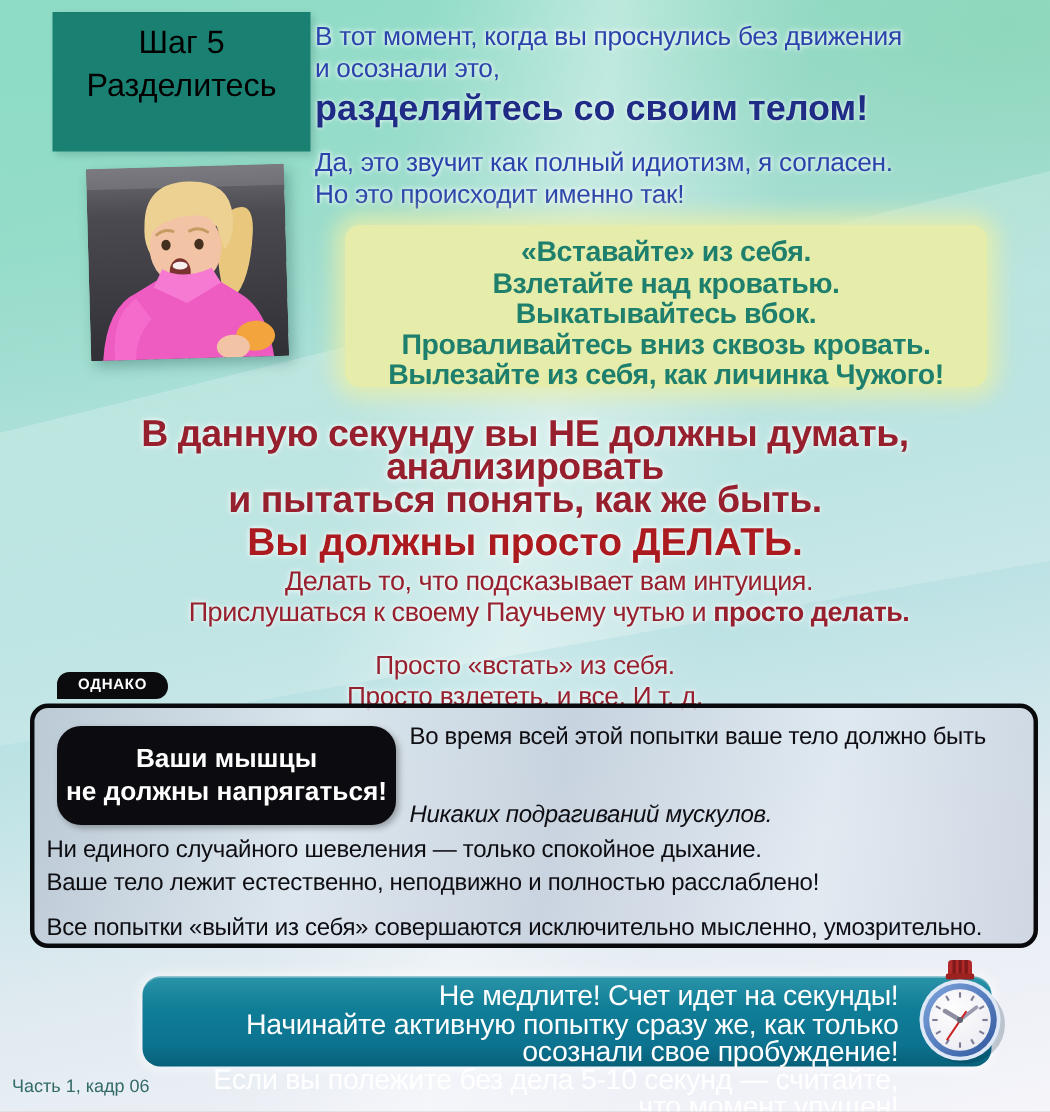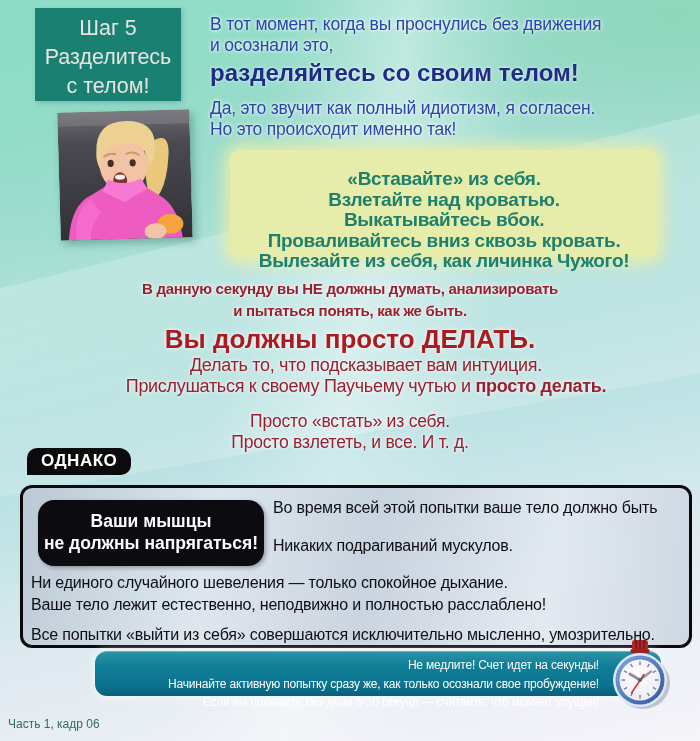--- a/index.html
+++ b/index.html
@@ -11,84 +11,83 @@
       radial-gradient(ellipse 520px 360px at 2% 6%, rgba(142,220,198,.9) 0%, rgba(142,220,198,0) 70%),
       linear-gradient(100deg, rgba(255,255,255,0) 34%, rgba(255,255,255,.38) 50%, rgba(255,255,255,0) 66%),
       linear-gradient(168deg,#8edcc6 0%,#9cdccd 18%,#aee0da 35%,#bce4e2 48%,#cde8ea 62%,#dfeaf0 76%,#eef0f7 90%,#f5f5fa 100%);
   }
   .ribbon{position:absolute;pointer-events:none;}
   .r1{left:-120px;top:200px;width:980px;height:240px;transform:rotate(-14deg);
       background:linear-gradient(180deg,rgba(255,255,255,.22),rgba(255,255,255,0) 70%);}
   .r2{left:-60px;top:430px;width:900px;height:200px;transform:rotate(-10deg);
       background:linear-gradient(180deg,rgba(160,215,220,.30),rgba(160,215,220,0) 80%);}
 
-  .step-box{position:absolute;left:35px;top:8px;width:146px;height:93px;background:#1a8172;
-    color:#e5e5e5;text-align:center;font-size:21.5px;line-height:29px;padding-top:6px;box-sizing:border-box;
+  .step-box{position:absolute;left:35px;top:8px;width:172px;height:93px;background:#1a8172;
+    color:#000000;text-align:center;font-size:21.5px;line-height:29px;padding-top:6px;box-sizing:border-box;
     box-shadow:2px 2px 5px rgba(0,40,40,.18);}
 
   .photo{position:absolute;left:59px;top:111px;width:132px;height:128px;transform:rotate(-1.6deg);
     box-shadow:3px 4px 9px rgba(0,60,50,.30);overflow:hidden;}
   .photo svg{display:block;}
 
   .intro{position:absolute;left:210px;top:14px;width:490px;}
   .blue{font-size:17.5px;line-height:21px;color:#2945ab;
     text-shadow:0 0 3px rgba(255,255,255,.9),0 0 5px rgba(255,255,255,.7);letter-spacing:-.2px;}
   .navy-big{font-size:24px;line-height:28px;font-weight:bold;color:#1f2c86;margin:3px 0 2px;
     text-shadow:0 0 3px rgba(255,255,255,.9);}
   .gap-top{margin-top:11px;}
 
   .action-box{position:absolute;left:230px;top:150px;width:428px;height:108px;background:#e6edaa;
     border-radius:10px;box-shadow:0 0 14px 7px rgba(230,237,170,.85);
-    text-align:center;padding-top:19px;box-sizing:border-box;}
+    text-align:center;padding-top:9px;box-sizing:border-box;}
   .action-line{font-size:19px;line-height:20.5px;font-weight:bold;color:#1e7f6d;letter-spacing:-.3px;}
 
   .urgent{position:absolute;left:0;top:278px;width:700px;text-align:center;
     text-shadow:0 0 3px rgba(255,255,255,.85),0 0 6px rgba(255,255,255,.6);}
-  .red-b{font-size:15px;line-height:22px;font-weight:bold;color:#97202e;letter-spacing:-.3px;}
+  .red-b{font-size:25px;line-height:22px;font-weight:bold;color:#97202e;letter-spacing:-.3px;}
   .red-big{font-size:26px;line-height:30px;font-weight:bold;color:#ab1a1f;margin:2px 0 1px;}
   .red-n{font-size:18px;line-height:21px;color:#97202e;letter-spacing:-.3px;margin-left:32px;}
   .red-sm{font-size:17.5px;line-height:21px;color:#97202e;letter-spacing:-.2px;}
   .sp14{height:14px;}
 
-  .however-tab{position:absolute;left:27px;top:448px;z-index:3;background:#0b0b0e;color:#fff;
-    font-size:17px;font-weight:bold;padding:3px 14px 4px;border-radius:10px 12px 10px 0;letter-spacing:.5px;}
+  .however-tab{position:absolute;left:38px;top:448px;z-index:3;background:#0b0b0e;color:#fff;
+    font-size:10px;font-weight:bold;padding:3px 14px 4px;border-radius:10px 12px 10px 0;letter-spacing:.5px;}
   .panel{position:absolute;left:20px;top:469px;width:672px;height:163px;box-sizing:border-box;
     border:3px solid #0a0a0c;border-radius:12px;
-    background:linear-gradient(100deg,rgba(186,198,211,.88) 0%,rgba(222,230,238,.85) 28%,rgba(198,208,221,.88) 52%,rgba(226,233,241,.85) 78%,rgba(203,212,224,.88) 100%);margin-top:16px;}
+    background:linear-gradient(100deg,rgba(186,198,211,.88) 0%,rgba(222,230,238,.85) 28%,rgba(198,208,221,.88) 52%,rgba(226,233,241,.85) 78%,rgba(203,212,224,.88) 100%);}
   .muscle-box{position:absolute;left:15px;top:12px;width:226px;height:66px;background:#0c0c10;
     border-radius:16px;color:#fff;text-align:center;font-weight:bold;font-size:17.5px;line-height:22px;
     padding-top:10px;box-sizing:border-box;box-shadow:2px 2px 4px rgba(0,0,0,.3);}
   .panel .txt{position:absolute;color:#0d0d12;font-size:16px;letter-spacing:-.2px;}
   .p1{left:250px;top:9px;width:408px;line-height:21.5px;}
-  .p2{left:250px;top:49px;}
+  .p2{left:250px;top:63px;font-style:italic;}
   .p3{left:8px;top:86px;}
   .p4{left:8px;top:108px;}
   .p5{left:8px;top:138px;}
 
-  .timer-box{position:absolute;left:95px;top:651px;width:566px;height:45px;box-sizing:border-box;
+  .timer-box{position:absolute;left:95px;top:651px;width:566px;height:60px;box-sizing:border-box;
     border-radius:12px;
     background:linear-gradient(180deg,#2a93a8 0%,#107e97 35%,#0c7390 75%,#086079 100%);
     box-shadow:0 0 7px 2px rgba(255,255,255,.55), inset 0 1px 0 rgba(255,255,255,.3);
-    color:#fff;text-align:right;padding:5px 62px 0 14px;font-size:12px;line-height:18.5px;
+    color:#fff;text-align:right;padding:5px 62px 0 14px;font-size:19px;line-height:18.5px;
     letter-spacing:-.2px;}
   .clock{position:absolute;left:610px;top:638px;z-index:4;}
 
   .footer{position:absolute;left:8px;top:717px;font-size:12px;color:#336a66;}
 </style>
 </head>
 <body>
 
 <div class="canvas">
   <div class="ribbon r1"></div>
   <div class="ribbon r2"></div>
 
   <div class="step-box">
     <div>Шаг 5</div>
     <div>Разделитесь</div>
-    <div>с телом!</div>
   </div>
 
   <div class="photo">
     <svg width="132" height="128" viewBox="0 0 132 128">
       <defs>
         <linearGradient id="pbg" x1="0" y1="0" x2="0" y2="1">
           <stop offset="0" stop-color="#6c6c72"></stop>
             <stop offset="0.25" stop-color="#4a4a50"></stop>
             <stop offset="1" stop-color="#303036"></stop>
         </linearGradient>

